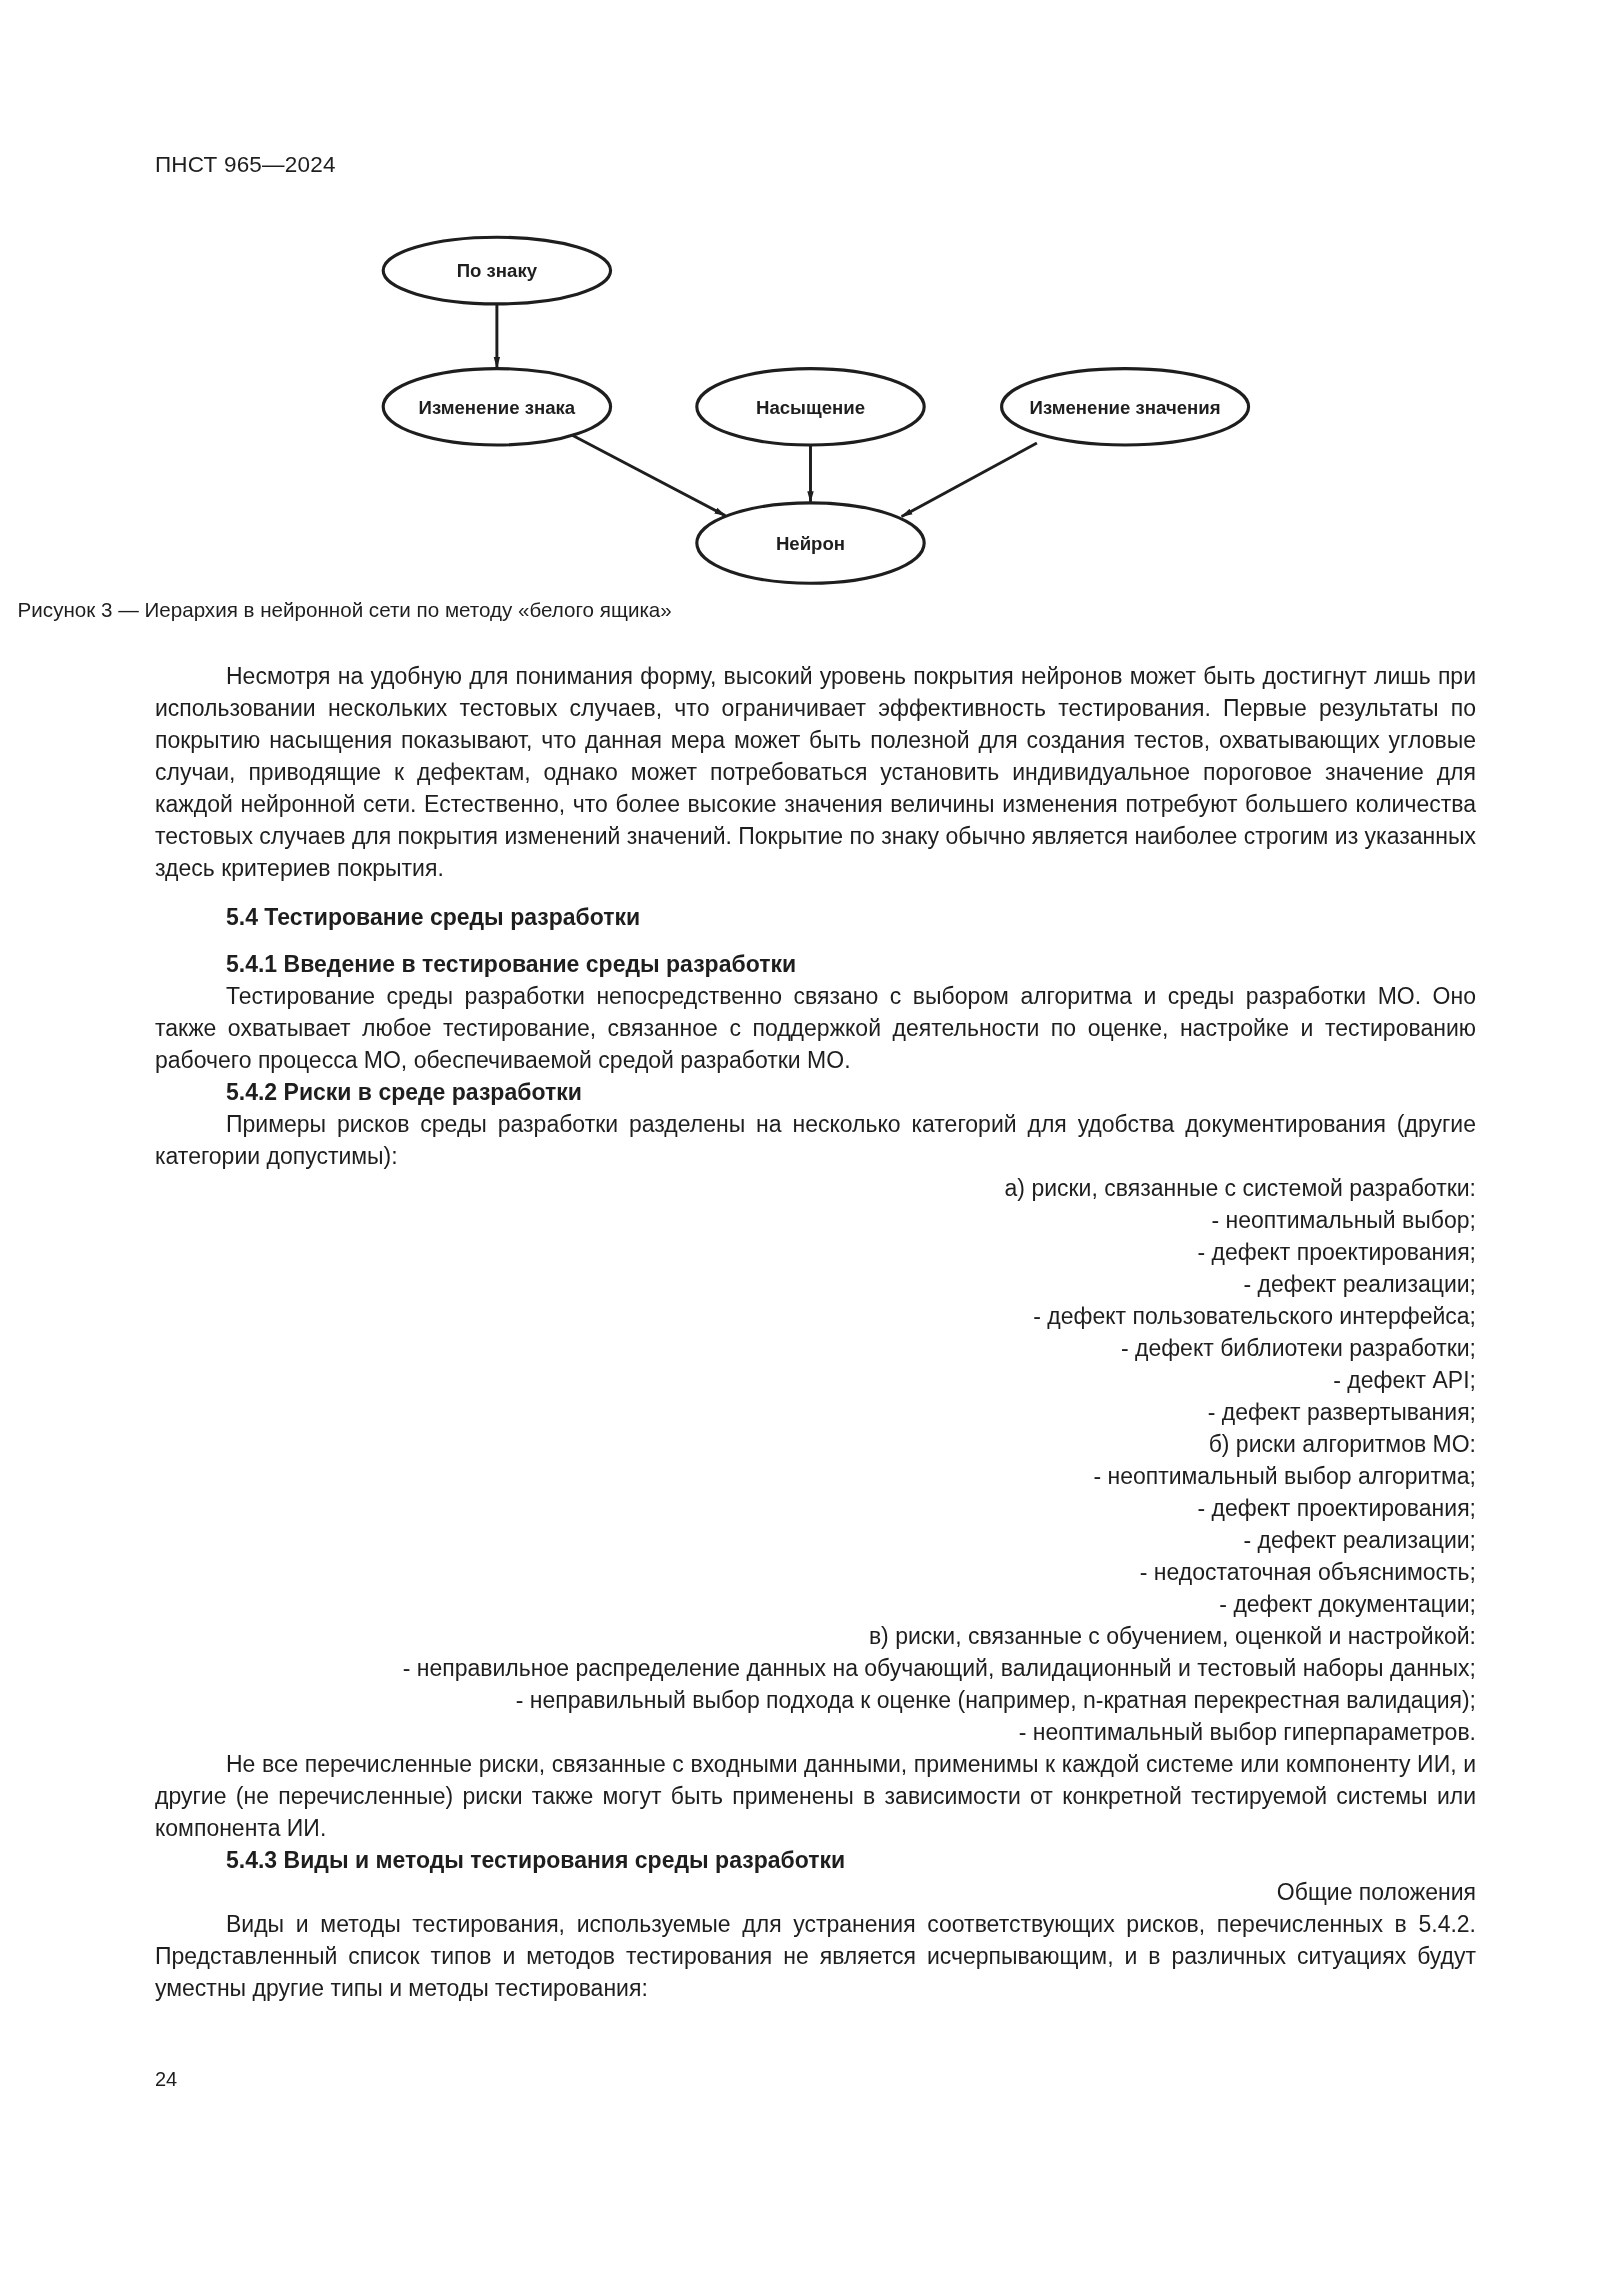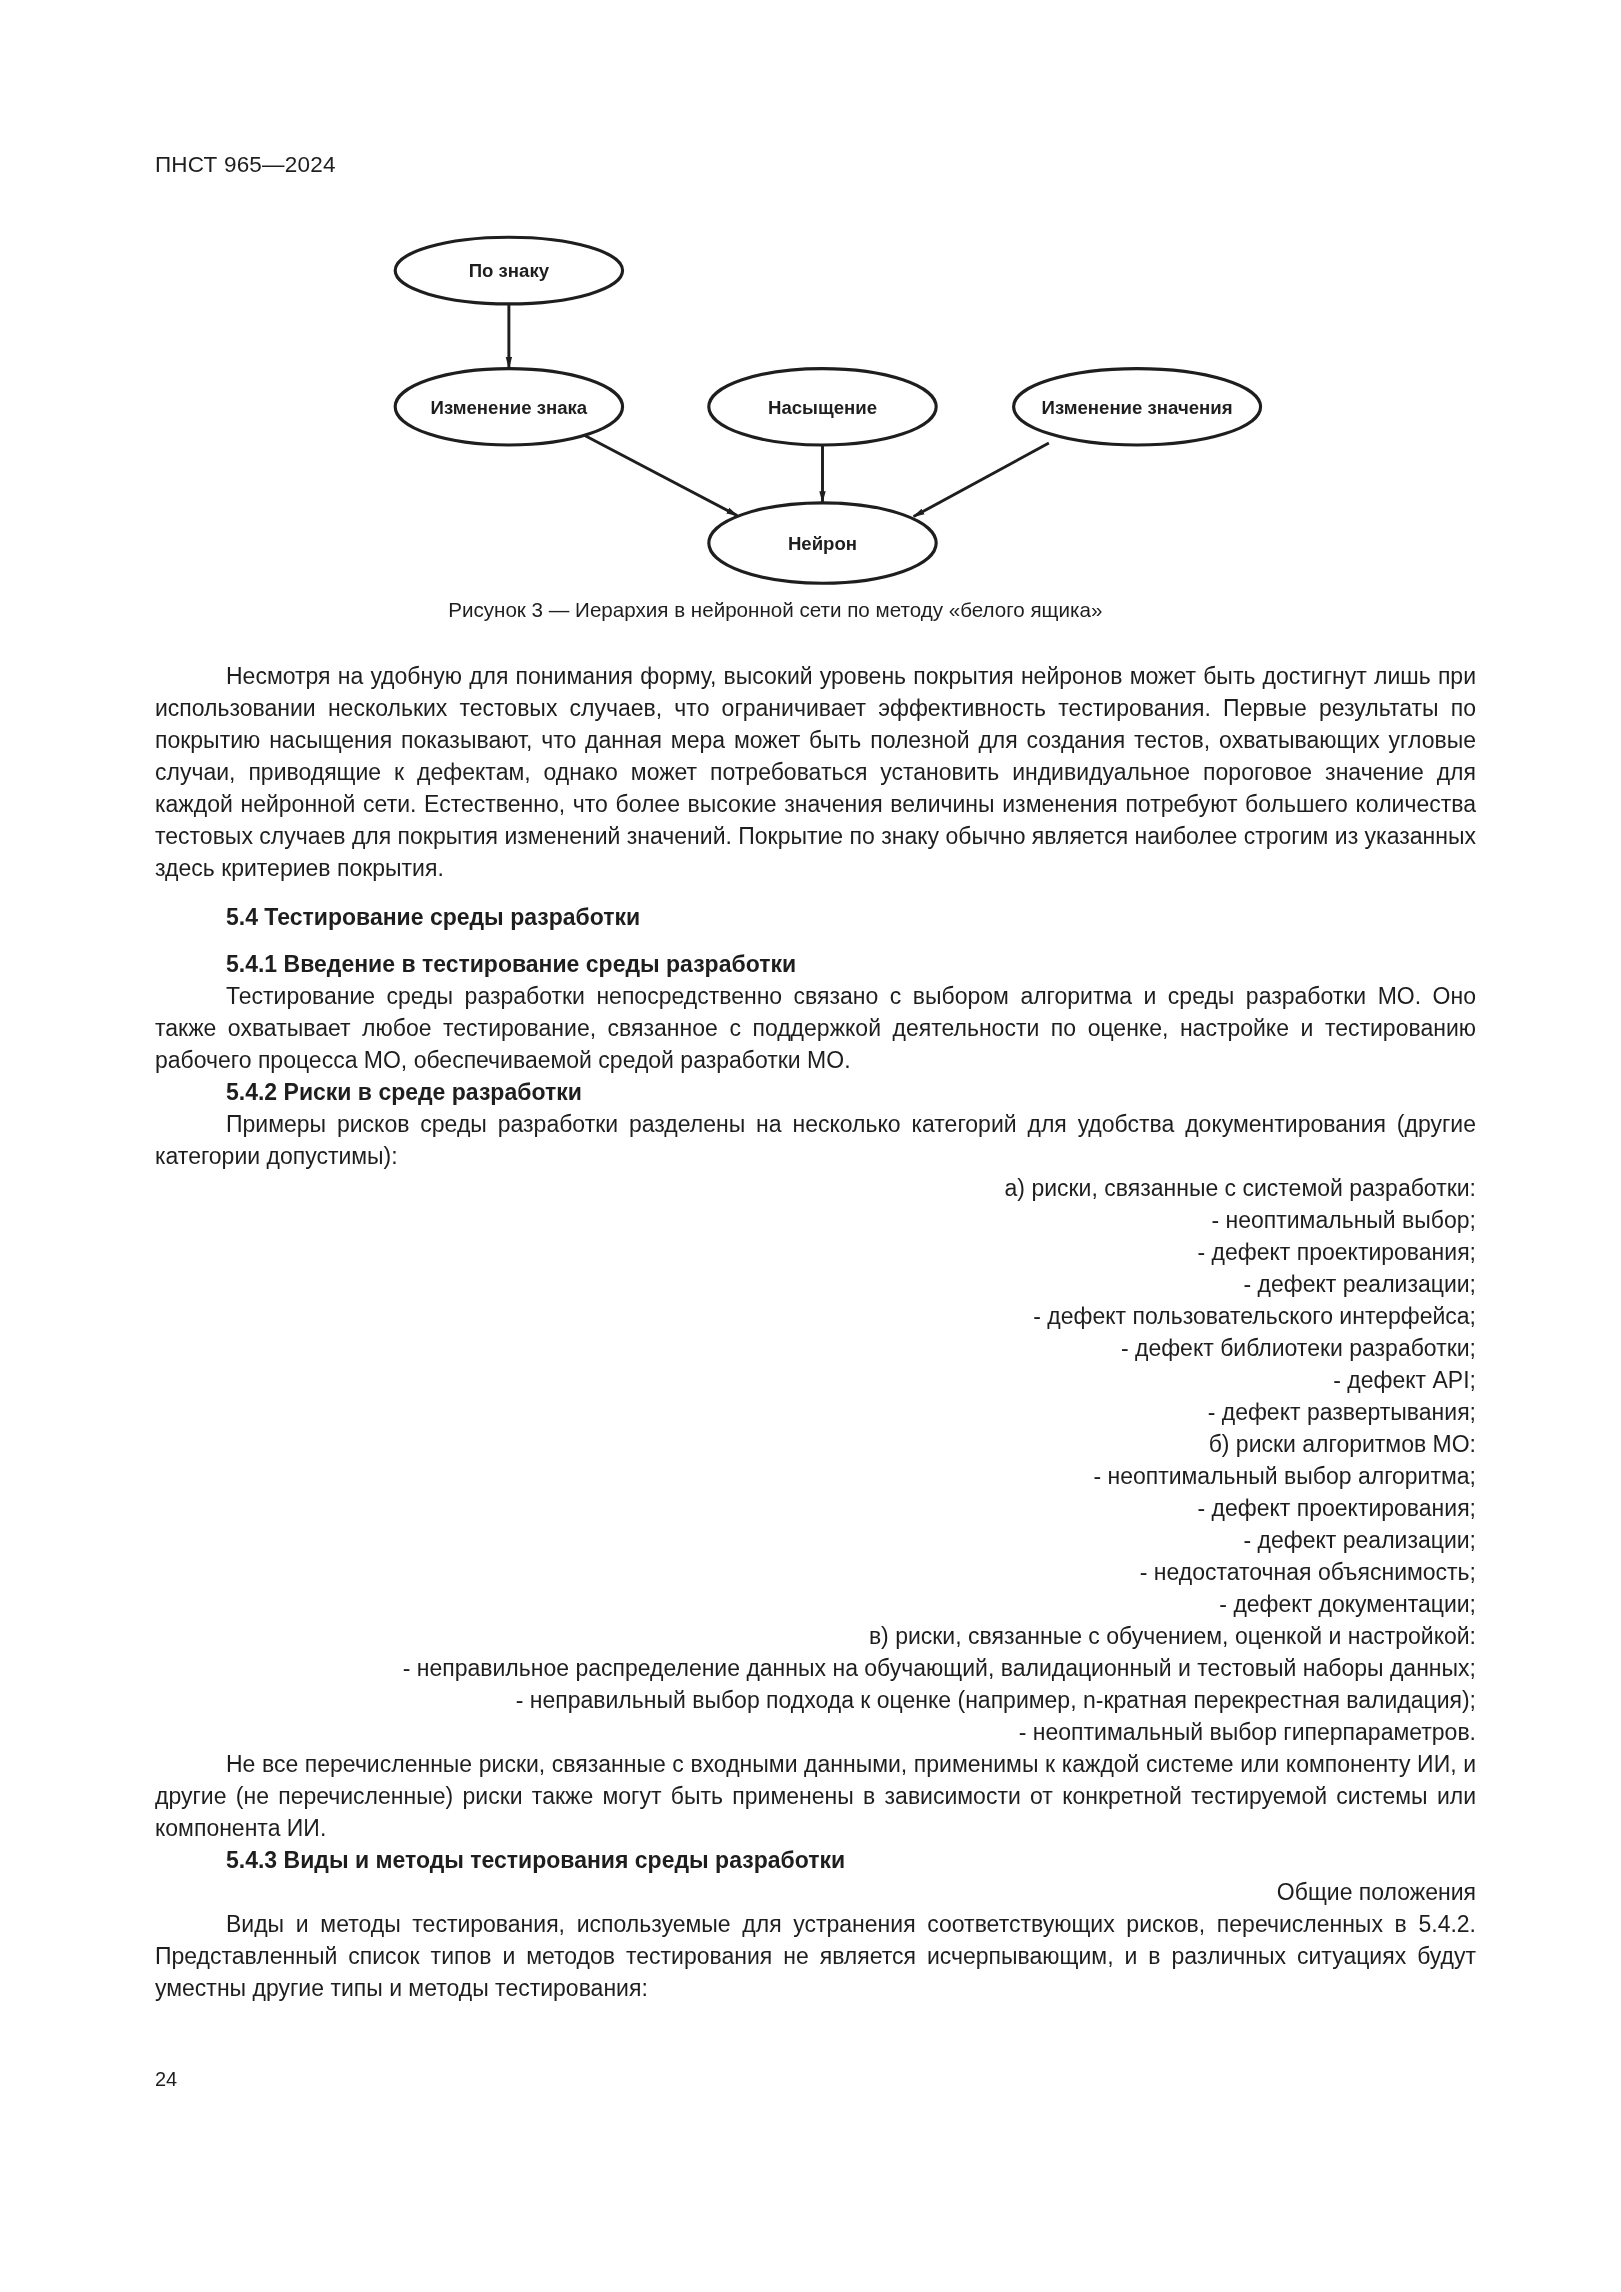--- a/index.html
+++ b/index.html
@@ -6,30 +6,30 @@
     body {
       width: 1621px; height: 2293px; position: relative; overflow: hidden;
       font-family: "Liberation Sans", "DejaVu Sans", sans-serif;
       color: #1e1e1e;
     }
     .doc-code {
       position: absolute; left: 155px; top: 152px;
       font-size: 22.5px; font-weight: normal; letter-spacing: 0.2px;
     }
     .figure {
-      position: absolute; left: 12px; top: 0; width: 1592px; height: 598px;
+      position: absolute; left: 0; top: 0; width: 1592px; height: 598px;
     }
     .figure svg { position: absolute; left: 0; top: 0; }
     .node-label {
       font-family: "Liberation Sans", "DejaVu Sans", sans-serif;
       font-size: 19px; font-weight: bold; fill: #1e1e1e;
     }
     .caption {
       position: absolute; left: 0; width: 1533px; top: 598px;
-      text-align: center; font-size: 20.6px; padding-left: 17.6px; box-sizing: border-box;
+      text-align: left; font-size: 20.6px; padding-left: 17.6px; box-sizing: border-box;
     }
     .body {
       position: absolute; left: 155px; top: 660px; width: 1321px;
       font-size: 23px; line-height: 32px;
     }
     .body p { margin: 0; text-align: justify; text-indent: 71px; }
     .body .line { display: block; padding-left: 71px; text-indent: 0; text-align: right; }
     .body .h { font-weight: bold; padding-left: 71px; }
     .body .h-main { margin-top: 16.7px; margin-bottom: 15.7px; }
     .page-number {

